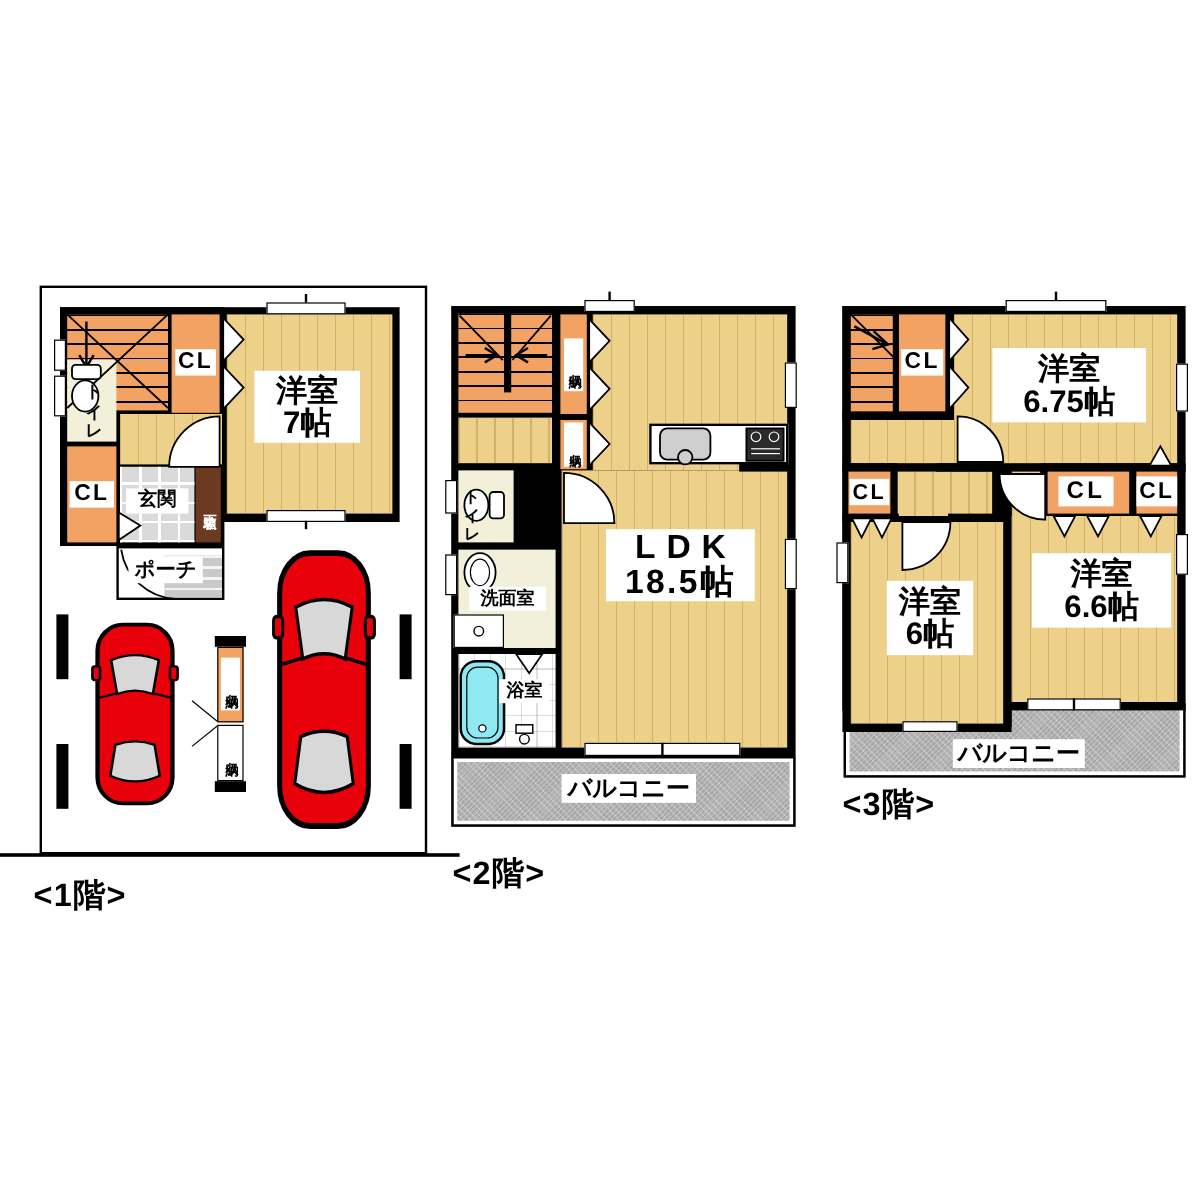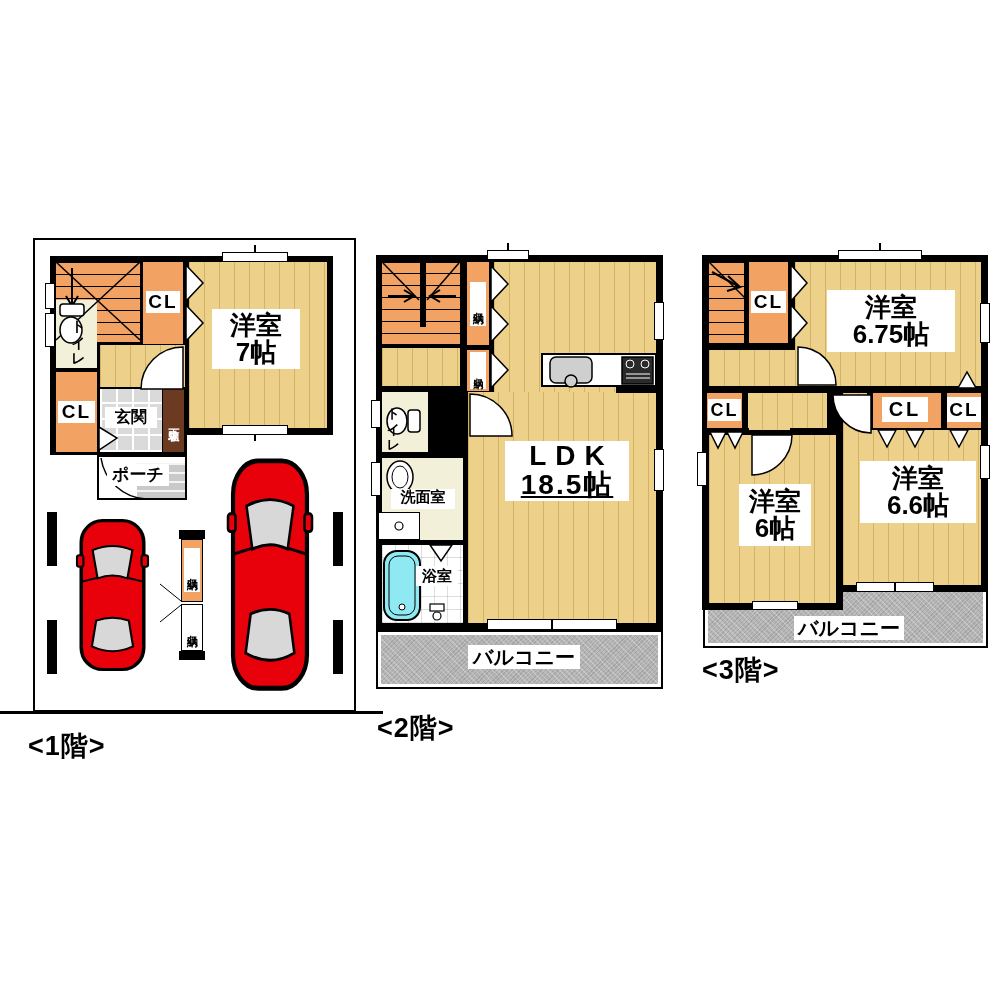--- a/index.html
+++ b/index.html
@@ -289,29 +289,29 @@
 
   <div class="abs vlbl" style="left:470px;top:282px;width:16px;height:44px;font-size:11px;background:#fff;">
     <div style="writing-mode:vertical-rl;text-orientation:upright;">収納</div>
   </div>
   <div class="abs vlbl" style="left:470px;top:352px;width:16px;height:37px;font-size:10px;background:#fff;">
     <div style="writing-mode:vertical-rl;text-orientation:upright;">収納</div>
   </div>
   <div class="abs vlbl" style="left:385px;top:396px;width:16px;height:54px;font-size:13px;">
     <div style="writing-mode:vertical-rl;text-orientation:upright;">トイレ</div>
   </div>
-  <div class="abs lblbox" style="left:391px;top:489px;width:64px;height:20px;font-size:15px;font-family:Liberation Mono, monospace;">
+  <div class="abs lblbox" style="left:391px;top:489px;width:64px;height:20px;font-size:15px;">
     <div>洗面室</div>
   </div>
   <div class="abs lblbox" style="left:416px;top:566px;width:42px;height:20px;font-size:15px;align-items:center;">
     <div>浴室</div>
   </div>
   <div class="abs lblbox" style="left:505px;top:441px;width:124px;height:60px;font-size:28px;">
     <div style="letter-spacing:9px;padding-left:9px;">LDK</div>
-    <div style="letter-spacing:2px;text-decoration:underline;">18.5帖</div>
+    <div style="letter-spacing:2px;">18.5帖</div>
   </div>
   <div class="abs lblbox" style="left:468px;top:645px;width:112px;height:24px;font-size:20px;">
     <div>バルコニー</div>
   </div>
   <div class="abs cap" style="left:377px;top:710px;">&lt;2階&gt;</div>
 
   <div class="abs lblbox" style="left:751px;top:291px;width:35px;height:22px;font-size:19px;letter-spacing:2px;">
     <div>CL</div>
   </div>
   <div class="abs lblbox" style="left:708px;top:399px;width:33px;height:22px;font-size:18px;letter-spacing:2px;">

